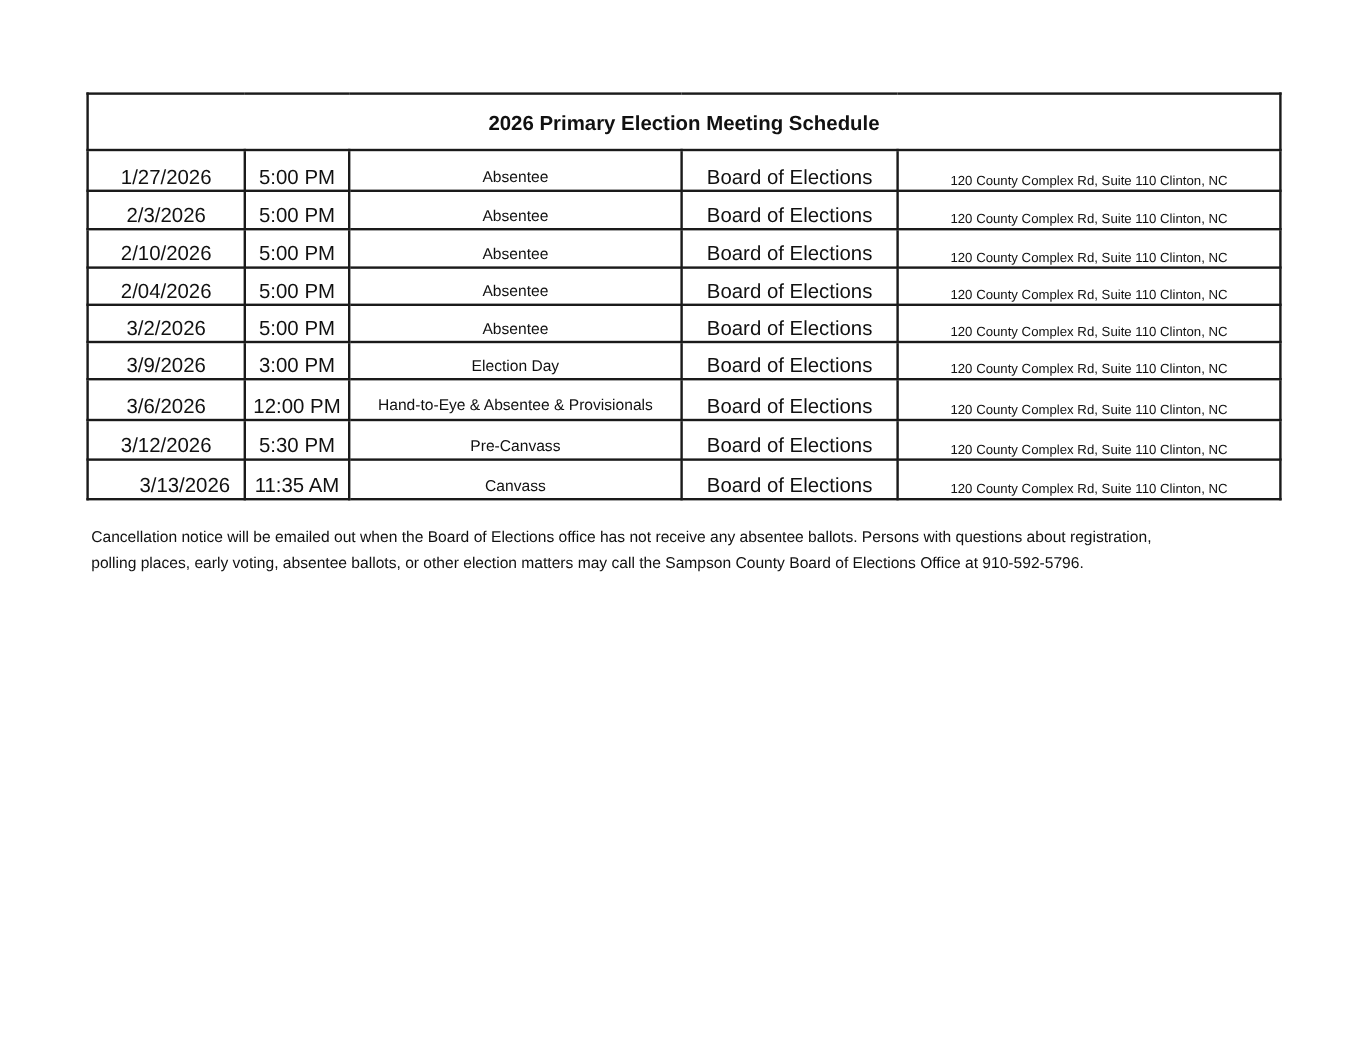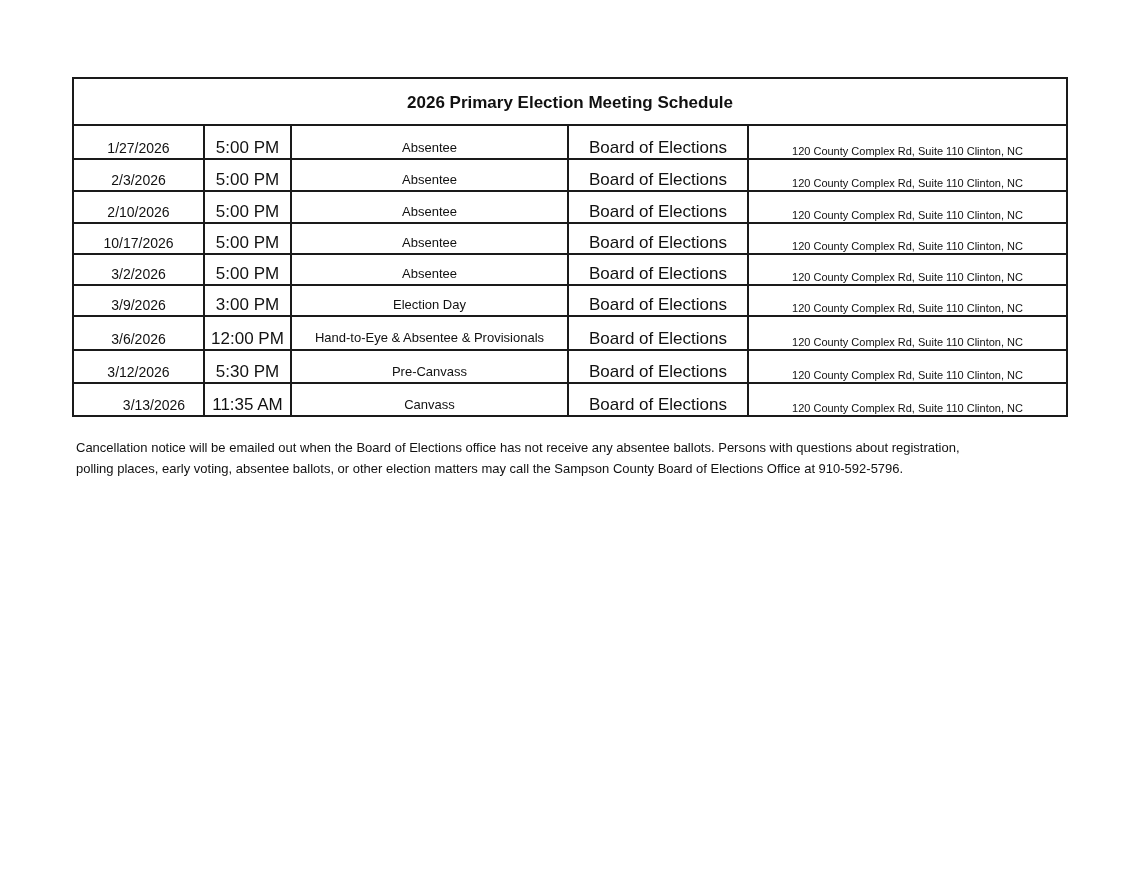--- a/index.html
+++ b/index.html
@@ -1,21 +1,21 @@
 <!DOCTYPE html>
 <html><head>
 <meta charset="utf-8">
 <style>
   html, body { margin:0; padding:0; background:#ffffff; }
   body { width:1140px; height:881px; position:relative; font-family:"Liberation Sans", sans-serif; color:#111; overflow:hidden; }
   .sheet { position:absolute; left:72px; top:77px; width:996px; }
   table { border-collapse:collapse; width:996px; table-layout:fixed; }
   td { border:2px solid #1a1a1a; padding:0; text-align:center; vertical-align:bottom; white-space:nowrap; overflow:hidden; }
   .title-cell { height:43px; font-weight:bold; font-size:17px; vertical-align:middle; padding-top:2px; }
-  .c-date { width:129px; font-size:14px; }
+  .c-date { width:129px; font-size:17px; }
   .c-time { width:86px; font-size:17px; }
   .c-type { width:276px; font-size:13px; }
   .c-body { width:178px; font-size:17px; }
   .c-addr { font-size:11px; padding-bottom:1px; }
   .c-type.small { font-size:13px; padding-bottom:1px; }
   tr.r td { height:28px; }
   tr.r td.c-date, tr.r td.c-time, tr.r td.c-type, tr.r td.c-body { line-height:20px; }
   .notes { position:absolute; left:76px; top:437px; font-size:13px; line-height:21px; color:#111; }
 </style>
 </head>
@@ -49,21 +49,21 @@
           <td class="c-addr" style="height: 29px;">120 County Complex Rd, Suite 110 Clinton, NC</td>
         </tr>
         <tr class="r">
           <td class="c-date" style="height: 29px;">2/10/2026</td>
           <td class="c-time" style="height: 29px;">5:00 PM</td>
           <td class="c-type" style="height: 29px;">Absentee</td>
           <td class="c-body" style="height: 29px;">Board of Elections</td>
           <td class="c-addr" style="height: 29px;">120 County Complex Rd, Suite 110 Clinton, NC</td>
         </tr>
         <tr class="r">
-          <td class="c-date" style="height: 28px;">10/17/2026</td>
+          <td class="c-date" style="height: 28px;">2/04/2026</td>
           <td class="c-time" style="height: 28px;">5:00 PM</td>
           <td class="c-type" style="height: 28px;">Absentee</td>
           <td class="c-body" style="height: 28px;">Board of Elections</td>
           <td class="c-addr" style="height: 28px;">120 County Complex Rd, Suite 110 Clinton, NC</td>
         </tr>
         <tr class="r">
           <td class="c-date" style="height: 28px;">3/2/2026</td>
           <td class="c-time" style="height: 28px;">5:00 PM</td>
           <td class="c-type" style="height: 28px;">Absentee</td>
           <td class="c-body" style="height: 28px;">Board of Elections</td>

